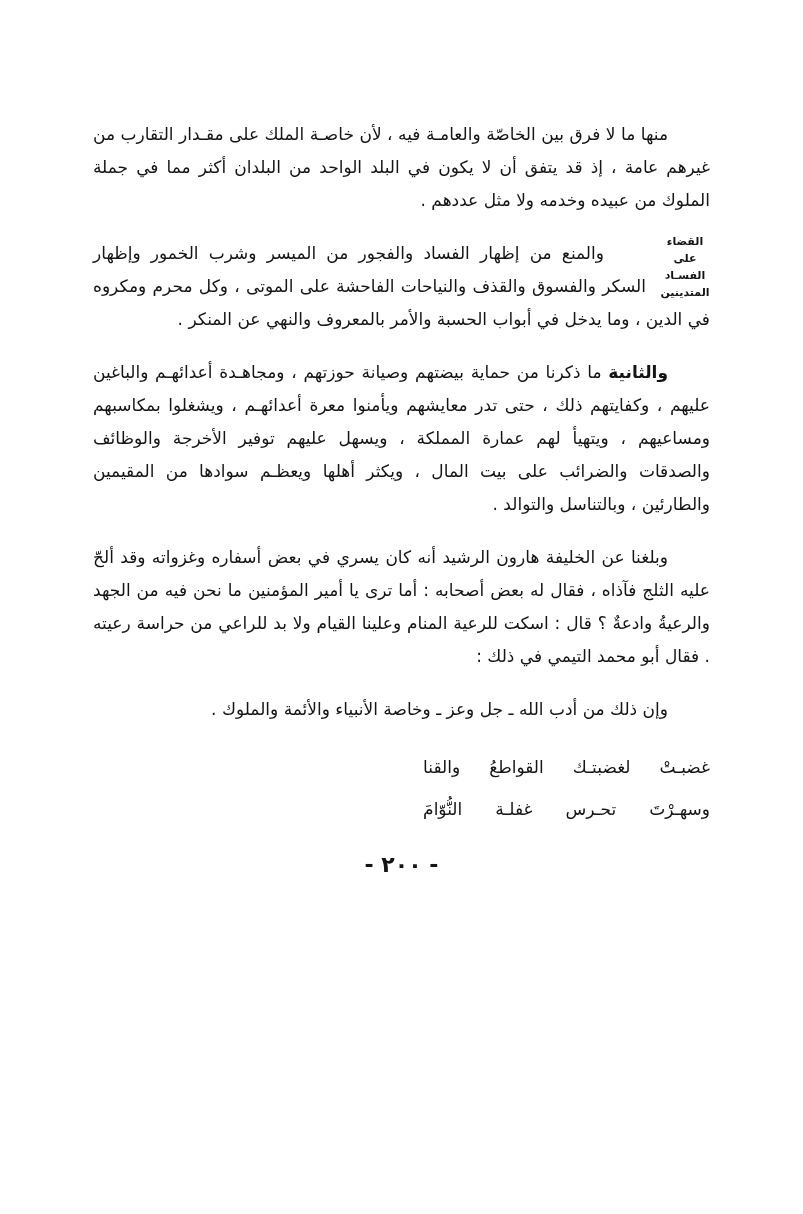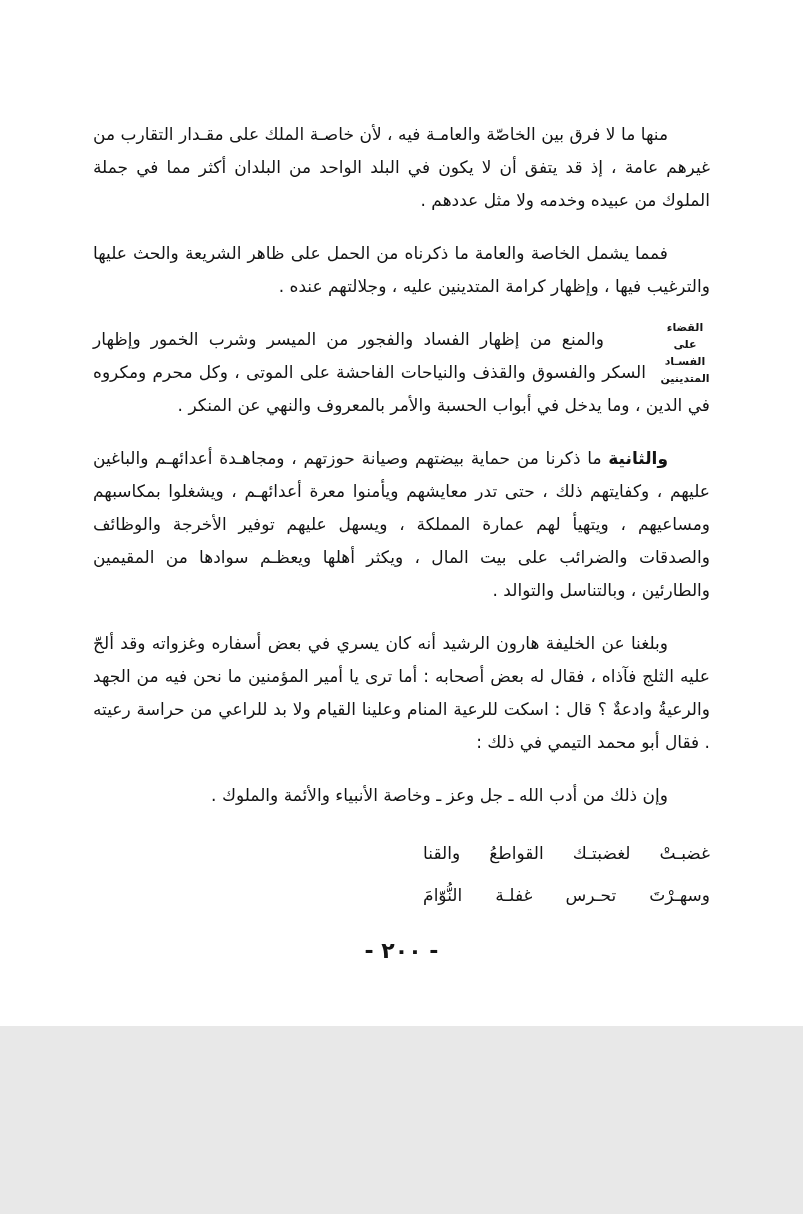--- a/index.html
+++ b/index.html
@@ -3,21 +3,21 @@
 <meta charset="utf-8">
 <style>
   html, body {
     margin: 0;
     padding: 0;
     background: #e8e8e8;
   }
   .page {
     position: relative;
     width: 803px;
-    height: 1026px;
+    height: 1214px;
     margin: 0 auto;
     background: #ffffff;
     overflow: hidden;
     font-family: "DejaVu Sans", sans-serif;
     color: #141414;
   }
   .content {
     position: absolute;
     top: 118px;
     right: 93px;
@@ -77,21 +77,20 @@
 </style>
 </head>
 <body>
 
 <div class="page">
   <div class="content">
 
     <p class="para"><span>منها ما لا فرق بين الخاصّة والعامـة فيه ، لأن خاصـة الملك على مقـدار التقارب من غيرهم عامة ، إذ قد يتفق أن لا يكون في البلد الواحد من البلدان أكثر مما في جملة الملوك من عبيده وخدمه ولا مثل عددهم .</span></p>
 
 
-    <p class="para"><span>فمما يشمل الخاصة والعامة ما ذكرناه من الحمل على ظاهر الشريعة والحث عليها والترغيب فيها ، وإظهار كرامة المتدينين عليه ، وجلالتهم عنده .</span></p>
 
     <div class="margin-note">
       <span>القضاء</span>
       <span>على</span>
       <span>الفسـاد</span>
       <span>المتدينين</span>
     </div>
 
     <p class="para"><span>والمنع من إظهار الفساد والفجور من الميسر وشرب الخمور وإظهار السكر والفسوق والقذف والنياحات الفاحشة على الموتى ، وكل محرم ومكروه في الدين ، وما يدخل في أبواب الحسبة والأمر بالمعروف والنهي عن المنكر .</span></p>
 

